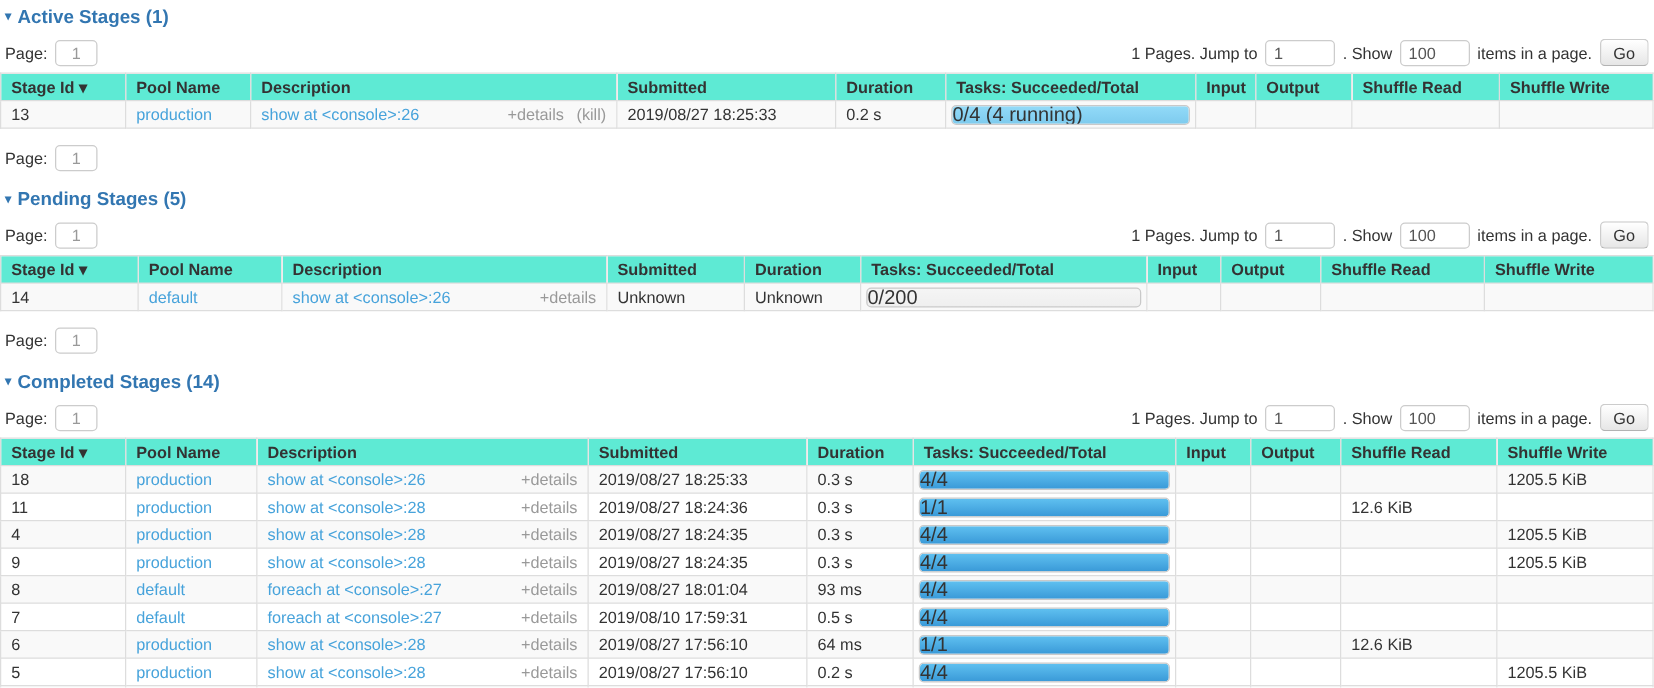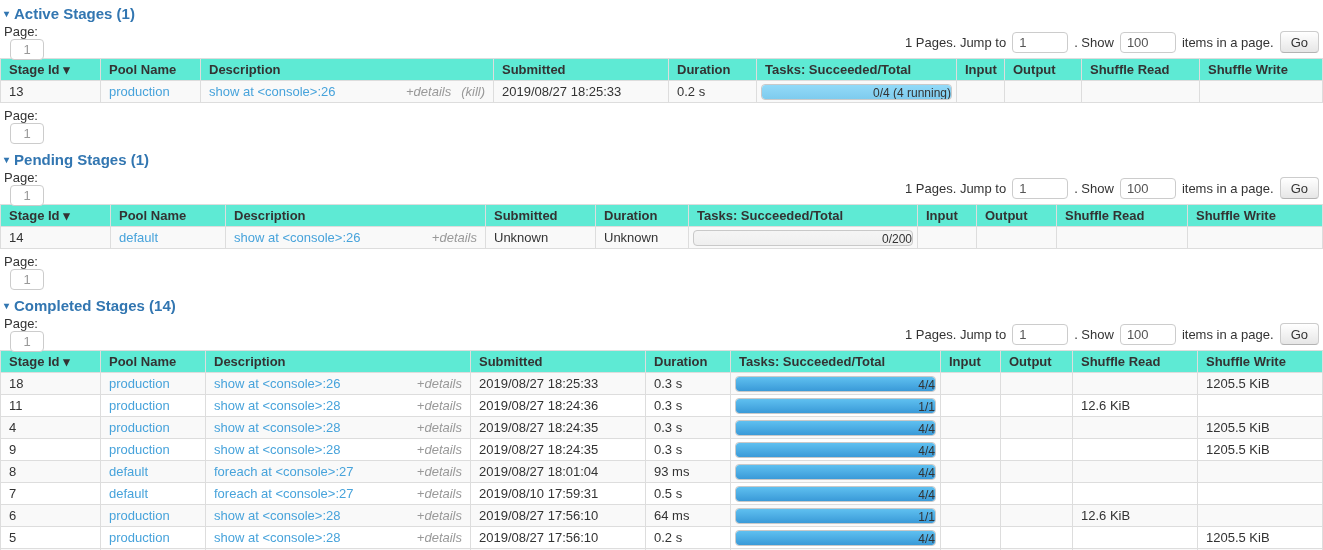--- a/index.html
+++ b/index.html
@@ -26,21 +26,21 @@
     margin:5px 0 9px 4px;
     display:flex;align-items:center;gap:5px;
     cursor:pointer;
   }
   .section-title .tri{font-size:10px;line-height:1;}
   .pager-row{
     display:flex;justify-content:space-between;align-items:center;
     margin:0 4px 5px 4px;height:22px;
   }
   .pager-row.bottom{margin:0 4px 14px 4px;}
-  .pager-left{display:flex;align-items:flex-start;flex-direction:column;}
+  .pager-left{display:flex;align-items:center;}
   .pager-right{display:flex;align-items:center;gap:6px;}
   .page-input{
     width:34px;height:21px;border:1px solid #ccc;border-radius:4px;
     text-align:center;color:#999;font-size:13px;margin-left:6px;
     font-family:"Liberation Sans",sans-serif;
   }
   .jump-input,.show-input{
     width:56px;height:21px;border:1px solid #ccc;border-radius:4px;
     padding:2px 6px;color:#555;font-size:13px;
     font-family:"Liberation Sans",sans-serif;
@@ -58,34 +58,34 @@
   .stages-table th,.stages-table td{
     border:1px solid var(--border);
     padding:3px 8px;height:22px;
     overflow:hidden;white-space:nowrap;text-align:left;
     font-size:13px;vertical-align:middle;
   }
   .stages-table th{font-weight:bold;cursor:pointer;background:#5eead4;}
   .stages-table tbody tr:nth-child(odd){background:#f9f9f9;}
   .stages-table tr.partial td{height:3px;padding:0;}
   a.tbl-link{color:var(--link);text-decoration:none;cursor:pointer;}
-  .muted{color:var(--muted);font-style:italic;}
+  .muted{color:var(--muted);}
   .desc-wrap{display:flex;justify-content:space-between;align-items:flex-end;gap:8px;}
   .desc-right{display:flex;gap:10px;flex:none;}
   td.tasks-cell{padding:2px 4px;}
   .progress{
     position:relative;height:16px;border:1px solid #c9c9c9;border-radius:4px;
     background:linear-gradient(#f5f5f5,#efefef);overflow:hidden;
   }
   .progress .bar{position:absolute;top:0;left:0;bottom:0;width:100%;border-radius:3px;}
   .bar.running{background:linear-gradient(var(--bar-running-top),var(--bar-running-bottom));}
   .bar.done{background:linear-gradient(var(--bar-done-top),var(--bar-done-bottom));}
   .progress .plabel{
-    position:absolute;top:0;left:0;width:100%;text-align:right;
-    font-size:12px;line-height:16px;color:#333;
+    position:absolute;top:0;left:0;width:100%;text-align:left;
+    font-size:16px;line-height:16px;color:#333;
   }
 </style>
 </head>
 <body>
 
 <div id="app">
   <section class="section">
     <div class="section-title">
       <span class="tri">▾</span>
       <span class="title-text">Active Stages (1)</span>
@@ -163,21 +163,21 @@
       <div class="pager-left">
         <span>Page:</span>
         <input class="page-input" value="1" style="">
       </div>
     </div>
   </section>
 
   <section class="section">
     <div class="section-title">
       <span class="tri">▾</span>
-      <span class="title-text">Pending Stages (1)</span>
+      <span class="title-text">Pending Stages (5)</span>
     </div>
     <div class="pager-row">
       <div class="pager-left">
         <span>Page:</span>
         <input class="page-input" value="1" style="">
       </div>
       <div class="pager-right">
         <span>1 Pages. Jump to</span>
         <input class="jump-input" value="1" style="">
         <span>. Show</span>

